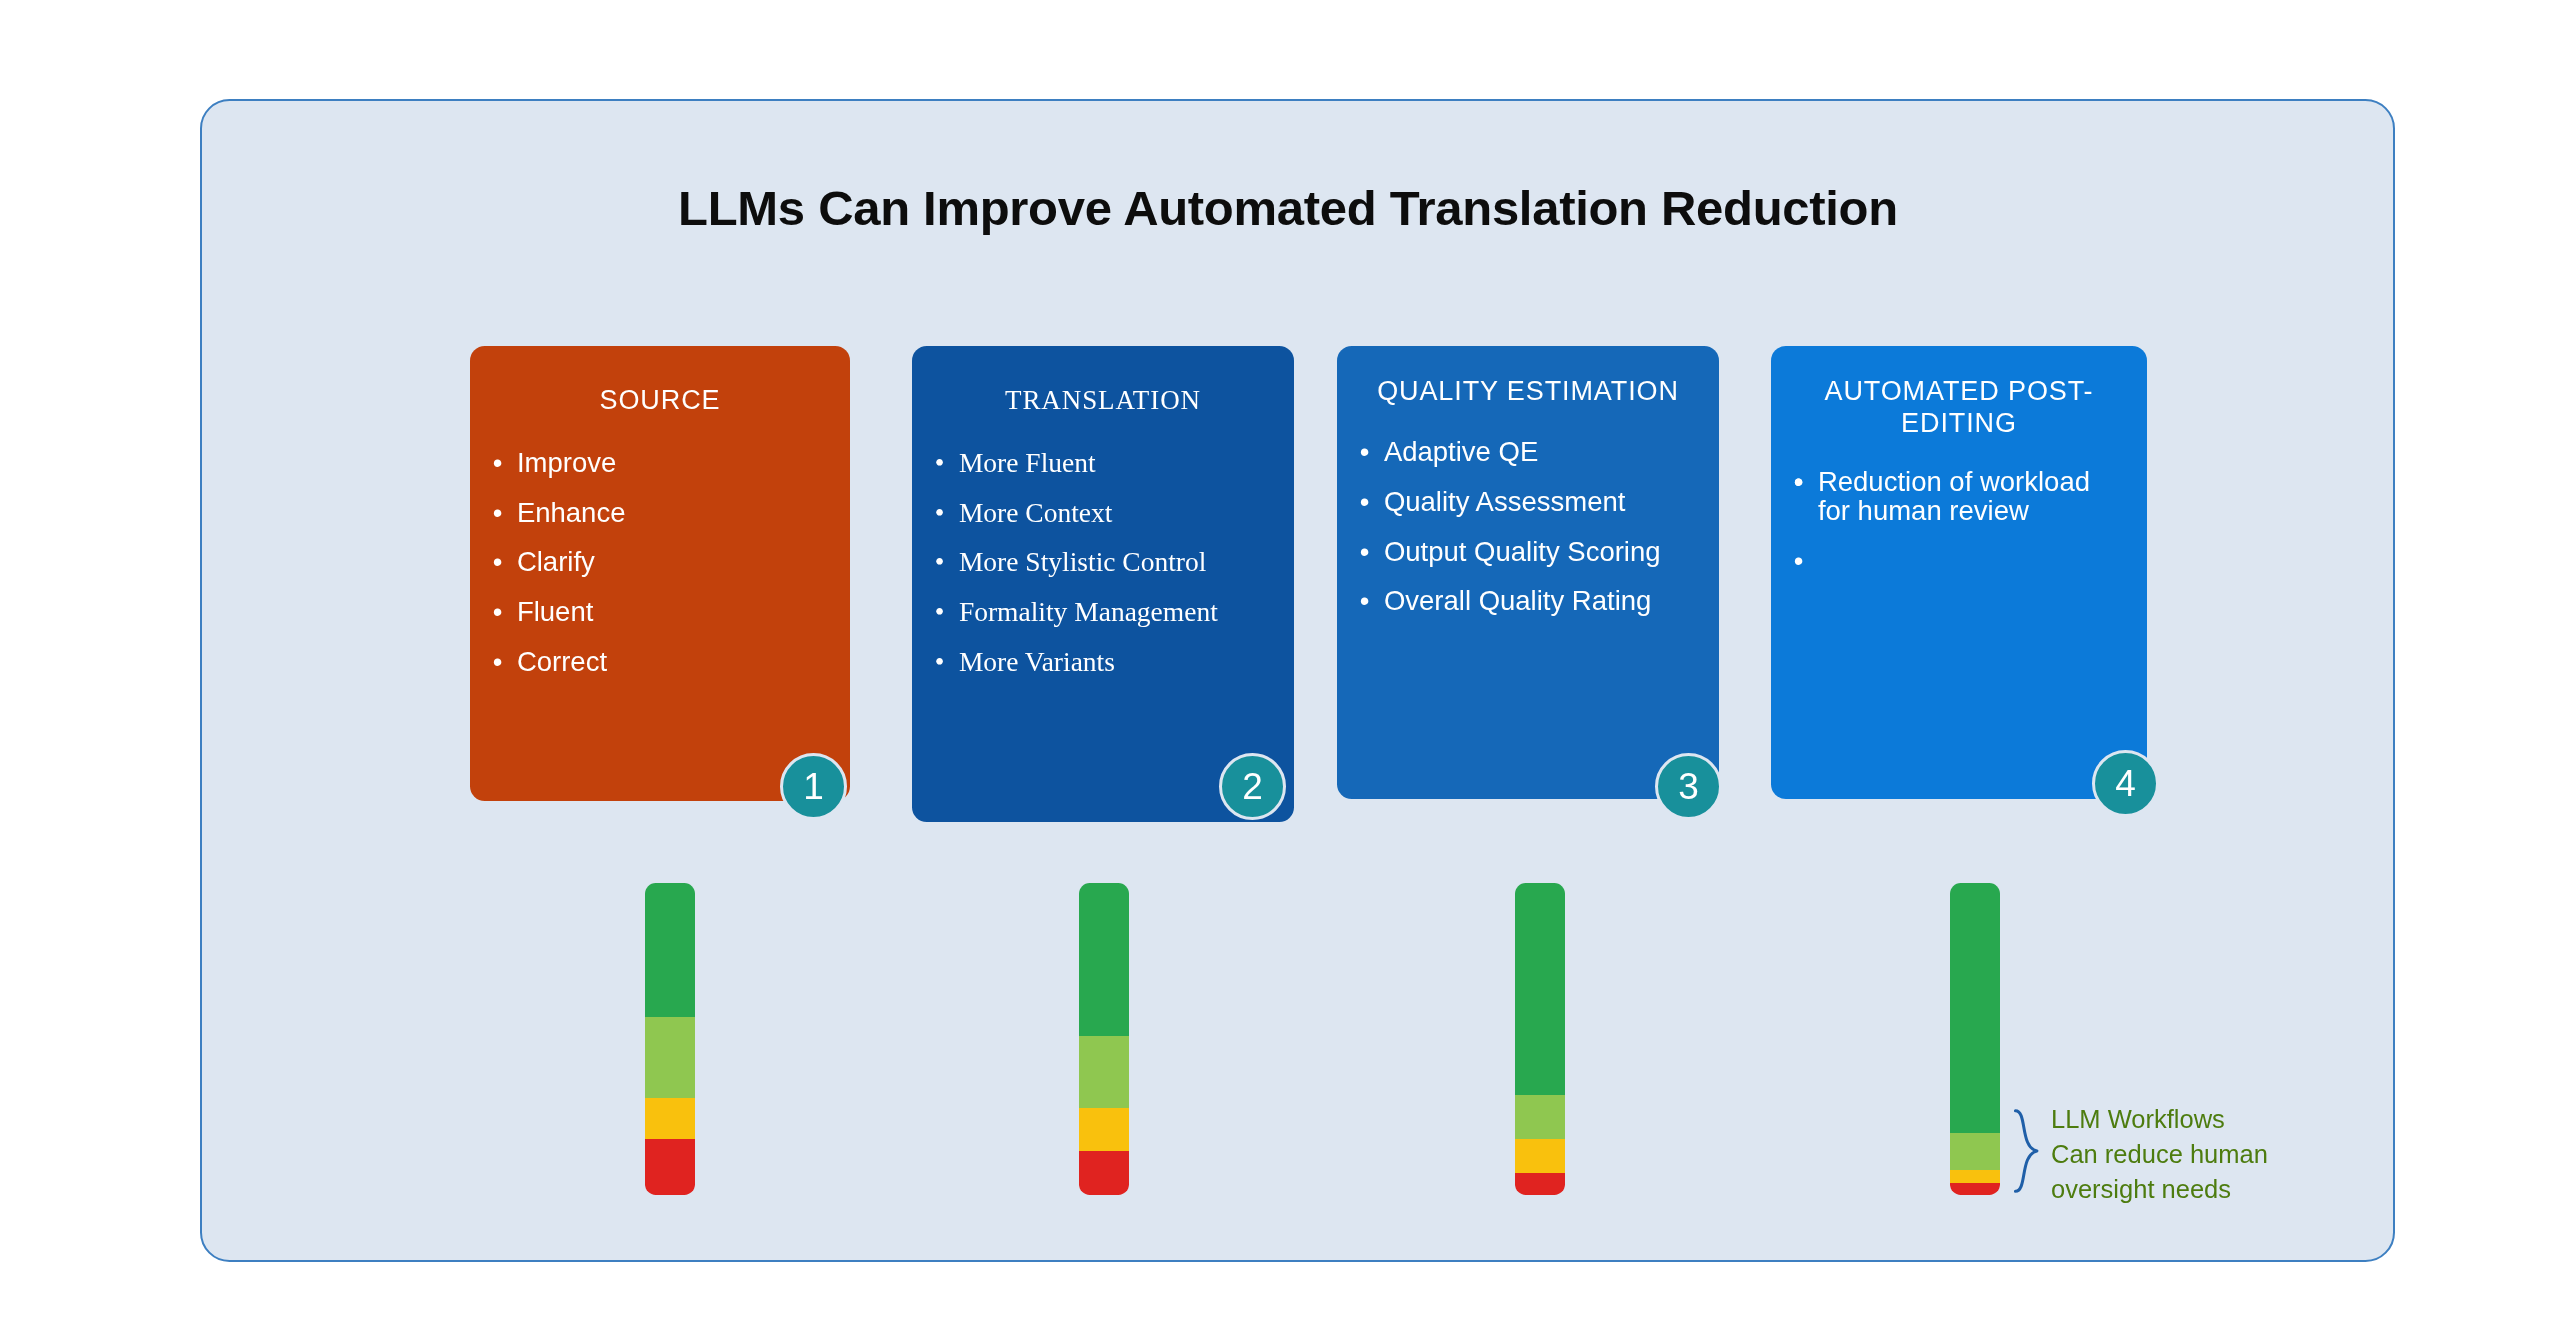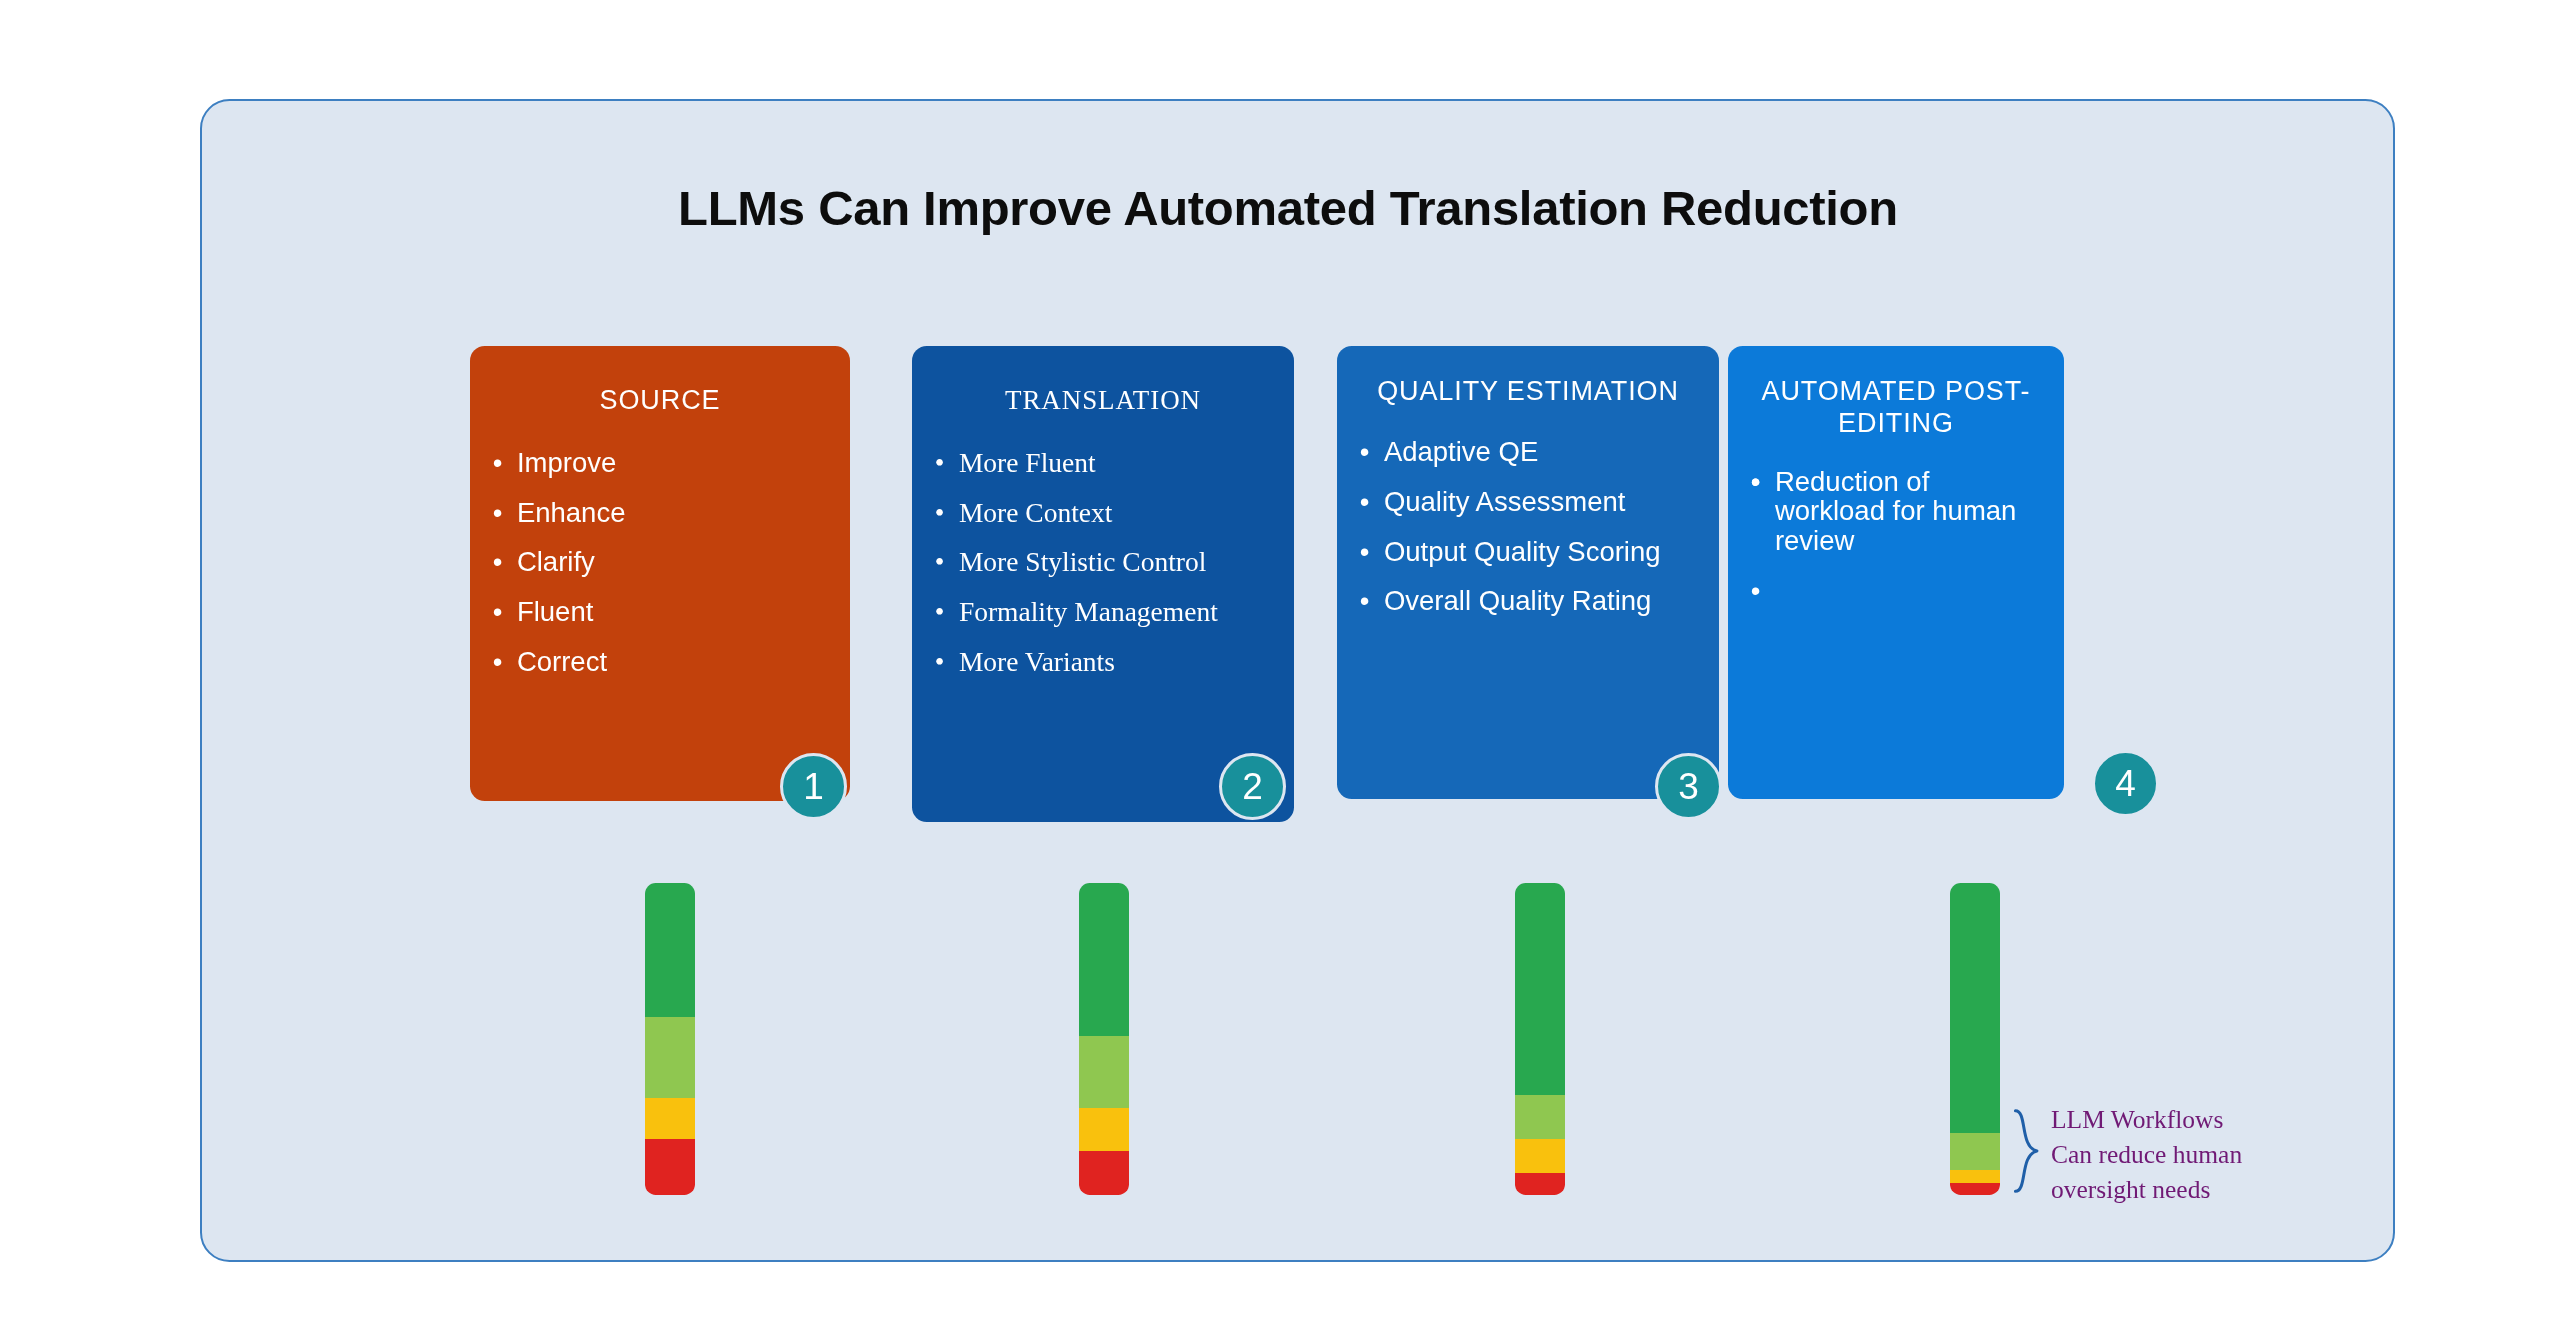--- a/index.html
+++ b/index.html
@@ -72,21 +72,21 @@
     position:absolute;
     left:5.4px;top:0;
     font-size:27.5px;
     line-height:1.08;
   }
 
   
   .card-1{left:0px;   width:380px; height:455px; background:#0f3c6e;}
   .card-2{left:442px; width:382px; height:476px; background:#0d539f;font-family:Liberation Serif, serif;}
   .card-3{left:867px;width:382px; height:453px; background:#1568b8;}
-  .card-4{left:1258px;width:336px; height:453px; background:#0c7ad9;}
+  .card-4{left:1301px;width:376px; height:453px; background:#0c7ad9;}
 
   .card-1 .card-head{padding-top:39px;}
   .card-2 .card-head{padding-top:39px;}
   .card-3 .card-head{padding-top:30px;}
   .card-4 .card-head{padding-top:30px;}
 
   .card-1 .card-list{margin-top:31px;}
   .card-2 .card-list{margin-top:31px;}
   .card-3 .card-list{margin-top:29.5px;}
   .card-4 .card-list{margin-top:27px;}
@@ -228,20 +228,20 @@
         <div class="seg" style="background: rgb(143, 199, 80); height: 12%;"></div>
         <div class="seg" style="background: rgb(249, 193, 13); height: 4%;"></div>
         <div class="seg" style="background: rgb(224, 35, 32); height: 4%;"></div>
       </div>
   </div>
 
   <svg class="brace" viewBox="0 0 46 128">
     <path d="M8,4 C26,4 14,58 40,64 C14,70 26,124 8,124" fill="none" stroke="#1f5fa8" stroke-width="4.5" stroke-linecap="round" stroke-linejoin="round"></path>
   </svg>
 
-  <div class="annotation" style="color: #701a75; font-family: Liberation Serif, serif;">
+  <div class="annotation" style="color: #4d7c0f;">
     <div>LLM Workflows</div>
     <div>Can reduce human</div>
     <div>oversight needs</div>
   </div>
 
 </div>
 
 
 </body></html>

